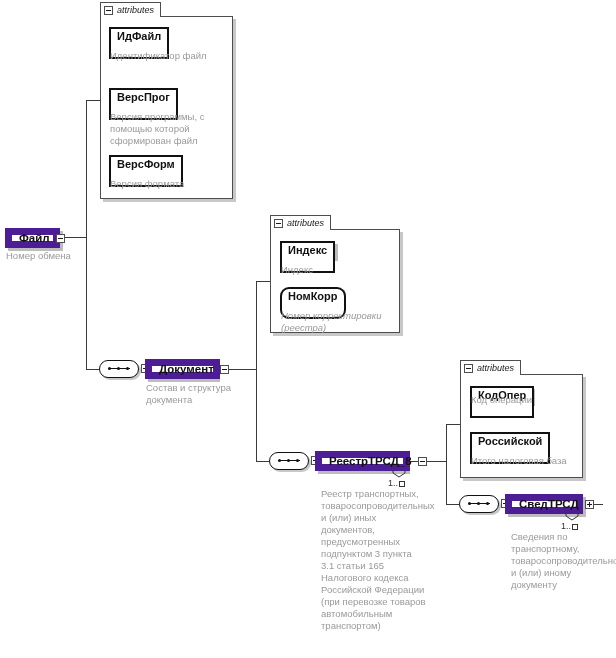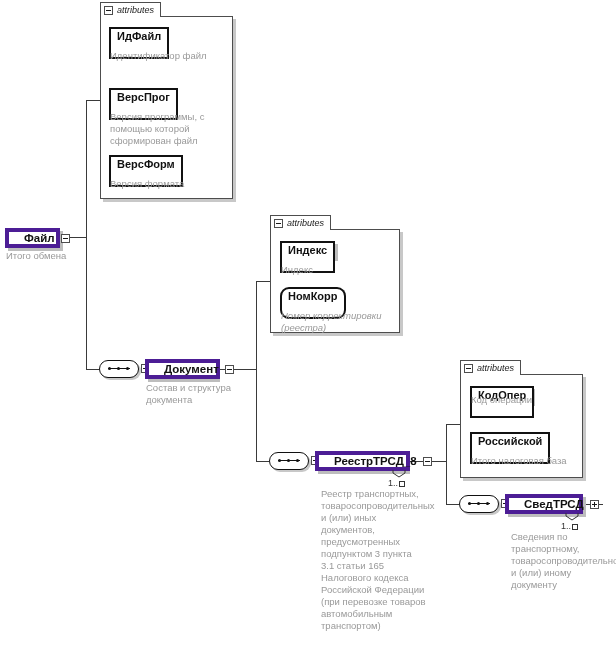--- a/index.html
+++ b/index.html
@@ -64,25 +64,25 @@
     line-height:13px;
     z-index:4;
   }
   .chipshadow{
     position:absolute;background:#bdbdbd;z-index:3;
   }
 
   
   .node{
     position:absolute;
-    border:4px solid #4c1d95;
+    border:7px solid #4c1d95;
     background:#ffffff;
     box-sizing:border-box;
     display:flex;align-items:center;
-    padding:0 4px 0 15px;
+    padding:0 4px 0 7px;
     z-index:4;
     height:20px;
   }
   .node .nm{
     font-size:11.5px;font-weight:bold;color:#111111;
     white-space:nowrap;line-height:13px;
     font-family:"Liberation Sans","DejaVu Sans",sans-serif;
   }
   .node .tog{margin-left:6px;}
   .nodeshadow{position:absolute;background:#bdbdbd;z-index:3;}
@@ -190,21 +190,21 @@
 
   <div class="chipshadow" style="left:112px;top:158px;width:64px;height:17px;"></div>
   <div class="chip" style="left:109px;top:155px;">ВерсФорм</div>
   <div class="desc" style="left:110px;top:178px;width:117px;">Версия формата</div>
 
   <div class="nodeshadow" style="left:8px;top:231px;width:55px;height:20px;"></div>
   <div class="node" style="left:5px;top:228px;width:55px;">
     <span class="nm">Файл</span>
     <span class="tog"></span>
   </div>
-  <div class="desc" style="left:6px;top:250px;width:120px;">Итого обмена</div>
+  <div class="desc" style="left:6px;top:250px;width:120px;">Номер обмена</div>
 
   <div class="attrbox" style="left:270px;top:215px;width:130px;height:118px;">
     <div class="bodyshadow"></div>
     <div class="body"></div>
     <div class="tab">
       <span class="tog"></span>
       <span class="lbl">attributes</span>
     </div>
   </div>
 

